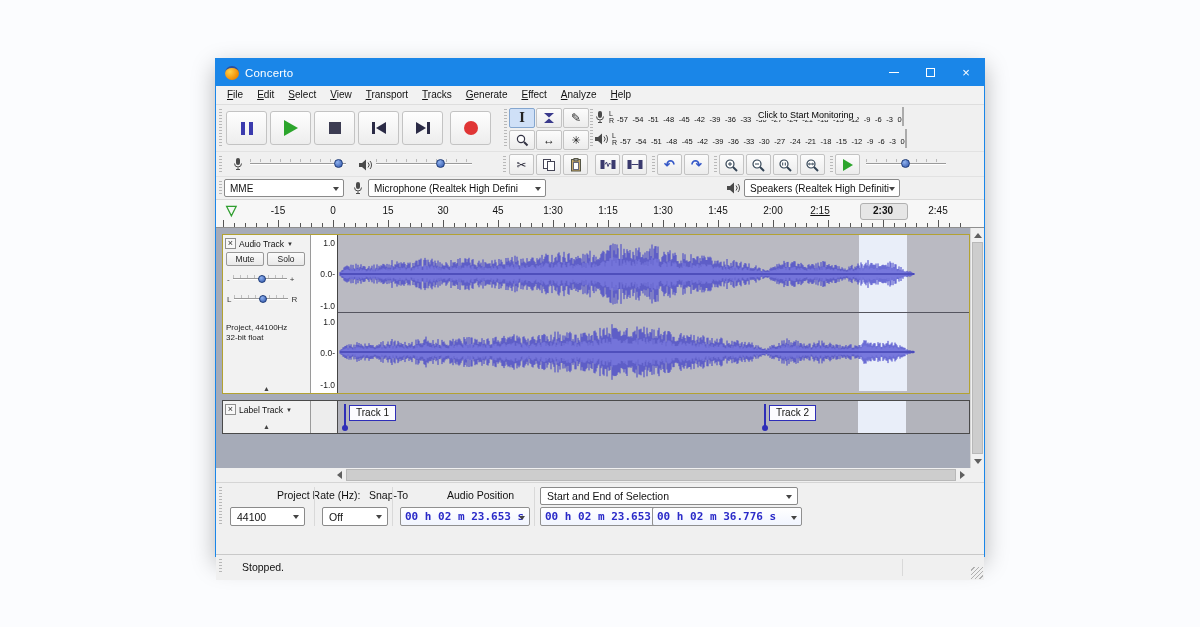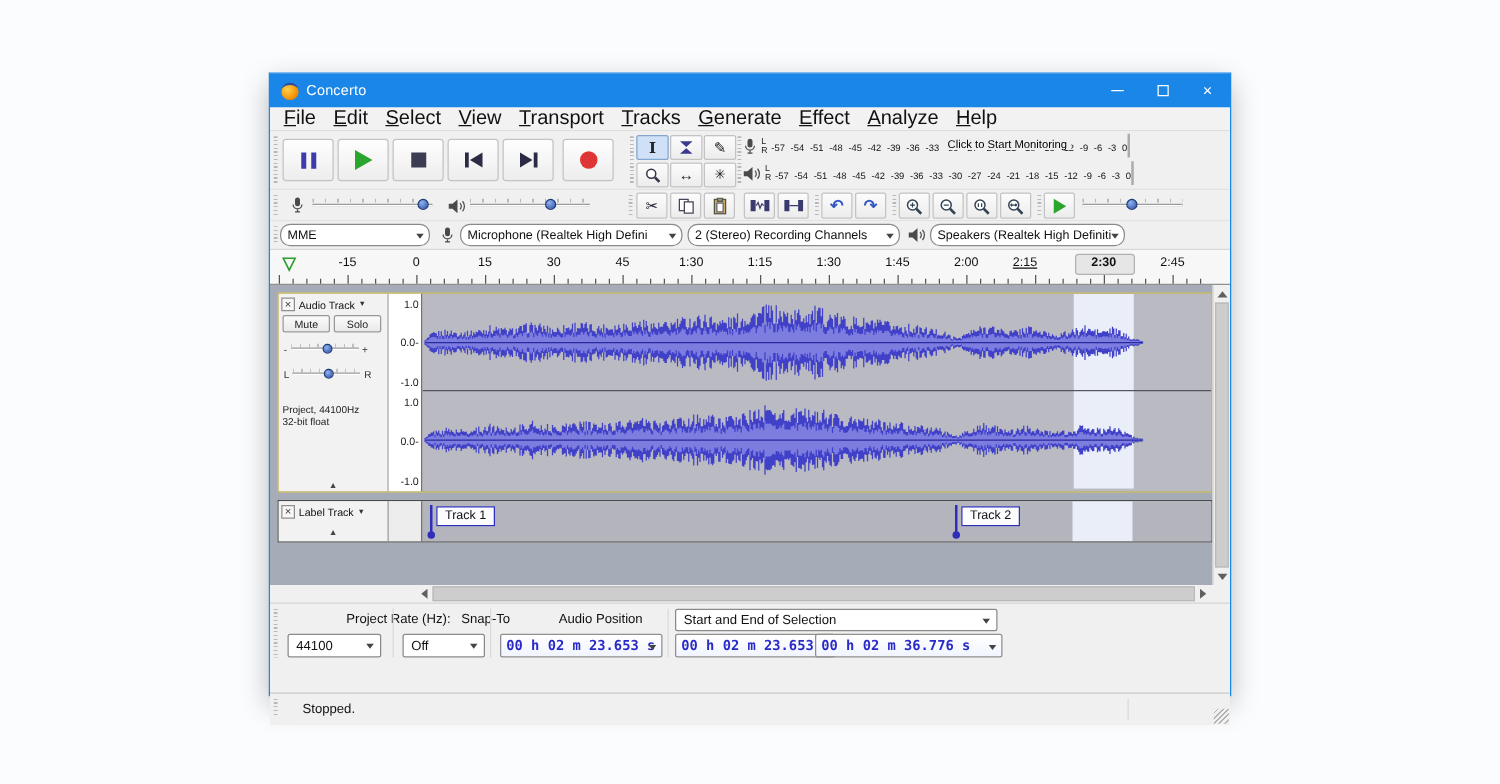--- a/index.html
+++ b/index.html
@@ -15,21 +15,21 @@
     background:radial-gradient(circle at 35% 30%,#ffd24a,#f08a00 70%);border-top:2px solid #2b4f9e;}
   .win-title{font-size:11.5px;letter-spacing:.2px;}
   .win-controls{margin-left:auto;display:flex;height:100%;}
   .win-btn{width:36px;height:100%;display:flex;align-items:center;justify-content:center;font-size:13px;color:#fff;}
   .glyph-min{width:10px;height:1px;background:#fff;display:block;}
   .glyph-max{width:9px;height:9px;border:1px solid #fff;display:block;}
 
   
   .menubar{height:19px;background:#f2f2f2;display:flex;align-items:center;padding-left:4px;
     border-bottom:1px solid #dedede;flex:0 0 auto;}
-  .menu-item{display:inline-block;padding:0 7px;font-size:16px;color:#111;line-height:18px;}
+  .menu-item{display:inline-block;padding:0 7px;font-size:10px;color:#111;line-height:18px;}
   .menu-item::first-letter{text-decoration:underline;}
 
   
   .tb1{height:47px;position:relative;background:#f0f0f0;flex:0 0 auto;border-bottom:1px solid #e2e2e2;}
   .tb2{height:25px;position:relative;background:#f0f0f0;flex:0 0 auto;border-bottom:1px solid #e2e2e2;}
   .devbar{height:23px;position:relative;background:#f0f0f0;flex:0 0 auto;border-bottom:1px solid #d8d8d8;}
   .grip{position:absolute;top:4px;bottom:4px;width:3px;
     background:repeating-linear-gradient(to bottom,#b8b8b8 0 1px,transparent 1px 3px);}
   .t-btn{position:absolute;width:41px;height:34px;top:6px;background:linear-gradient(#fefefe,#ededed);
     border:1px solid #c3c3c3;border-radius:3px;display:flex;align-items:center;justify-content:center;}
@@ -61,21 +61,21 @@
   .h-slider .ticks{position:absolute;left:0;right:0;top:3px;height:3px;
     background:repeating-linear-gradient(to right,#b9b9b9 0 1px,transparent 1px 10px);}
   .h-slider .thumb{position:absolute;top:3px;width:9px;height:9px;border-radius:50%;
     background:radial-gradient(circle at 35% 30%,#8fb2ef,#2d52a8);border:1px solid #1c3a78;}
   .s-btn{position:absolute;top:2px;width:25px;height:21px;background:linear-gradient(#fcfcfc,#ececec);
     border:1px solid #c3c3c3;border-radius:2px;display:flex;align-items:center;justify-content:center;
     font-size:12px;line-height:1;color:#223;}
   .blue-arrow{color:#3558c8;font-weight:bold;font-size:13px;}
   .ic-play-sm{width:0;height:0;border-left:10px solid #2ca52c;border-top:6px solid transparent;border-bottom:6px solid transparent;}
 
-  .combo{position:absolute;height:18px;top:2px;background:#fff;border:1px solid #8a8a8a;border-radius:8px;
+  .combo{position:absolute;height:18px;top:2px;background:#fff;border:1px solid #8a8a8a;border-radius:2px;
     font-size:10px;display:flex;align-items:center;padding:0 15px 0 5px;color:#111;white-space:nowrap;overflow:hidden;}
   .combo::after{content:"";position:absolute;right:4px;top:7px;border-left:3.5px solid transparent;
     border-right:3.5px solid transparent;border-top:4px solid #444;}
   .dev-icon{position:absolute;top:4px;}
 
   
   .timeline{height:28px;background:#f7f7f7;border-bottom:1px solid #8f8f8f;position:relative;flex:0 0 auto;}
   .play-pointer{position:absolute;left:10px;top:3px;font-size:14px;line-height:14px;color:#2f9e2f;font-weight:bold;}
   .tl-pill{position:absolute;left:644px;top:3px;width:48px;height:17px;background:#e6e6e6;border:1px solid #b0b0b0;border-radius:3px;}
   .tl-label{position:absolute;top:5px;transform:translateX(-50%);font-size:10px;color:#111;}
@@ -391,23 +391,20 @@
           <span>MME</span>
         </div>
       <svg class="dev-icon" width="12" height="15" style="left:136px">
           <rect x="4" y="1" width="4" height="7" rx="2" fill="#4a4a4a"></rect>
           <path d="M2.5 6.5 a3.5 3.5 0 0 0 7 0" fill="none" stroke="#4a4a4a"></path>
           <line x1="6" y1="10.5" x2="6" y2="12.5" stroke="#4a4a4a"></line>
           <line x1="4" y1="12.5" x2="8" y2="12.5" stroke="#4a4a4a"></line>
         </svg>
       <div class="combo" style="left:152px;width:178px">
           <span>Microphone (Realtek High Defini</span>
-        </div>
-      <div class="combo" style="left:334px;width:170px">
-          <span>2 (Stereo) Recording Channels</span>
         </div>
       <svg class="dev-icon" width="15" height="12" style="left:510px;top:5px">
           <polygon points="1,4 4,4 8,0.5 8,11.5 4,8 1,8" fill="#4a4a4a"></polygon>
           <path d="M10 3.5 a3.5 3.5 0 0 1 0 5 M12 2 a6 6 0 0 1 0 8" stroke="#4a4a4a" fill="none"></path>
         </svg>
       <div class="combo" style="left:528px;width:156px">
           <span>Speakers (Realtek High Definiti</span>
         </div>
     </div>
 

